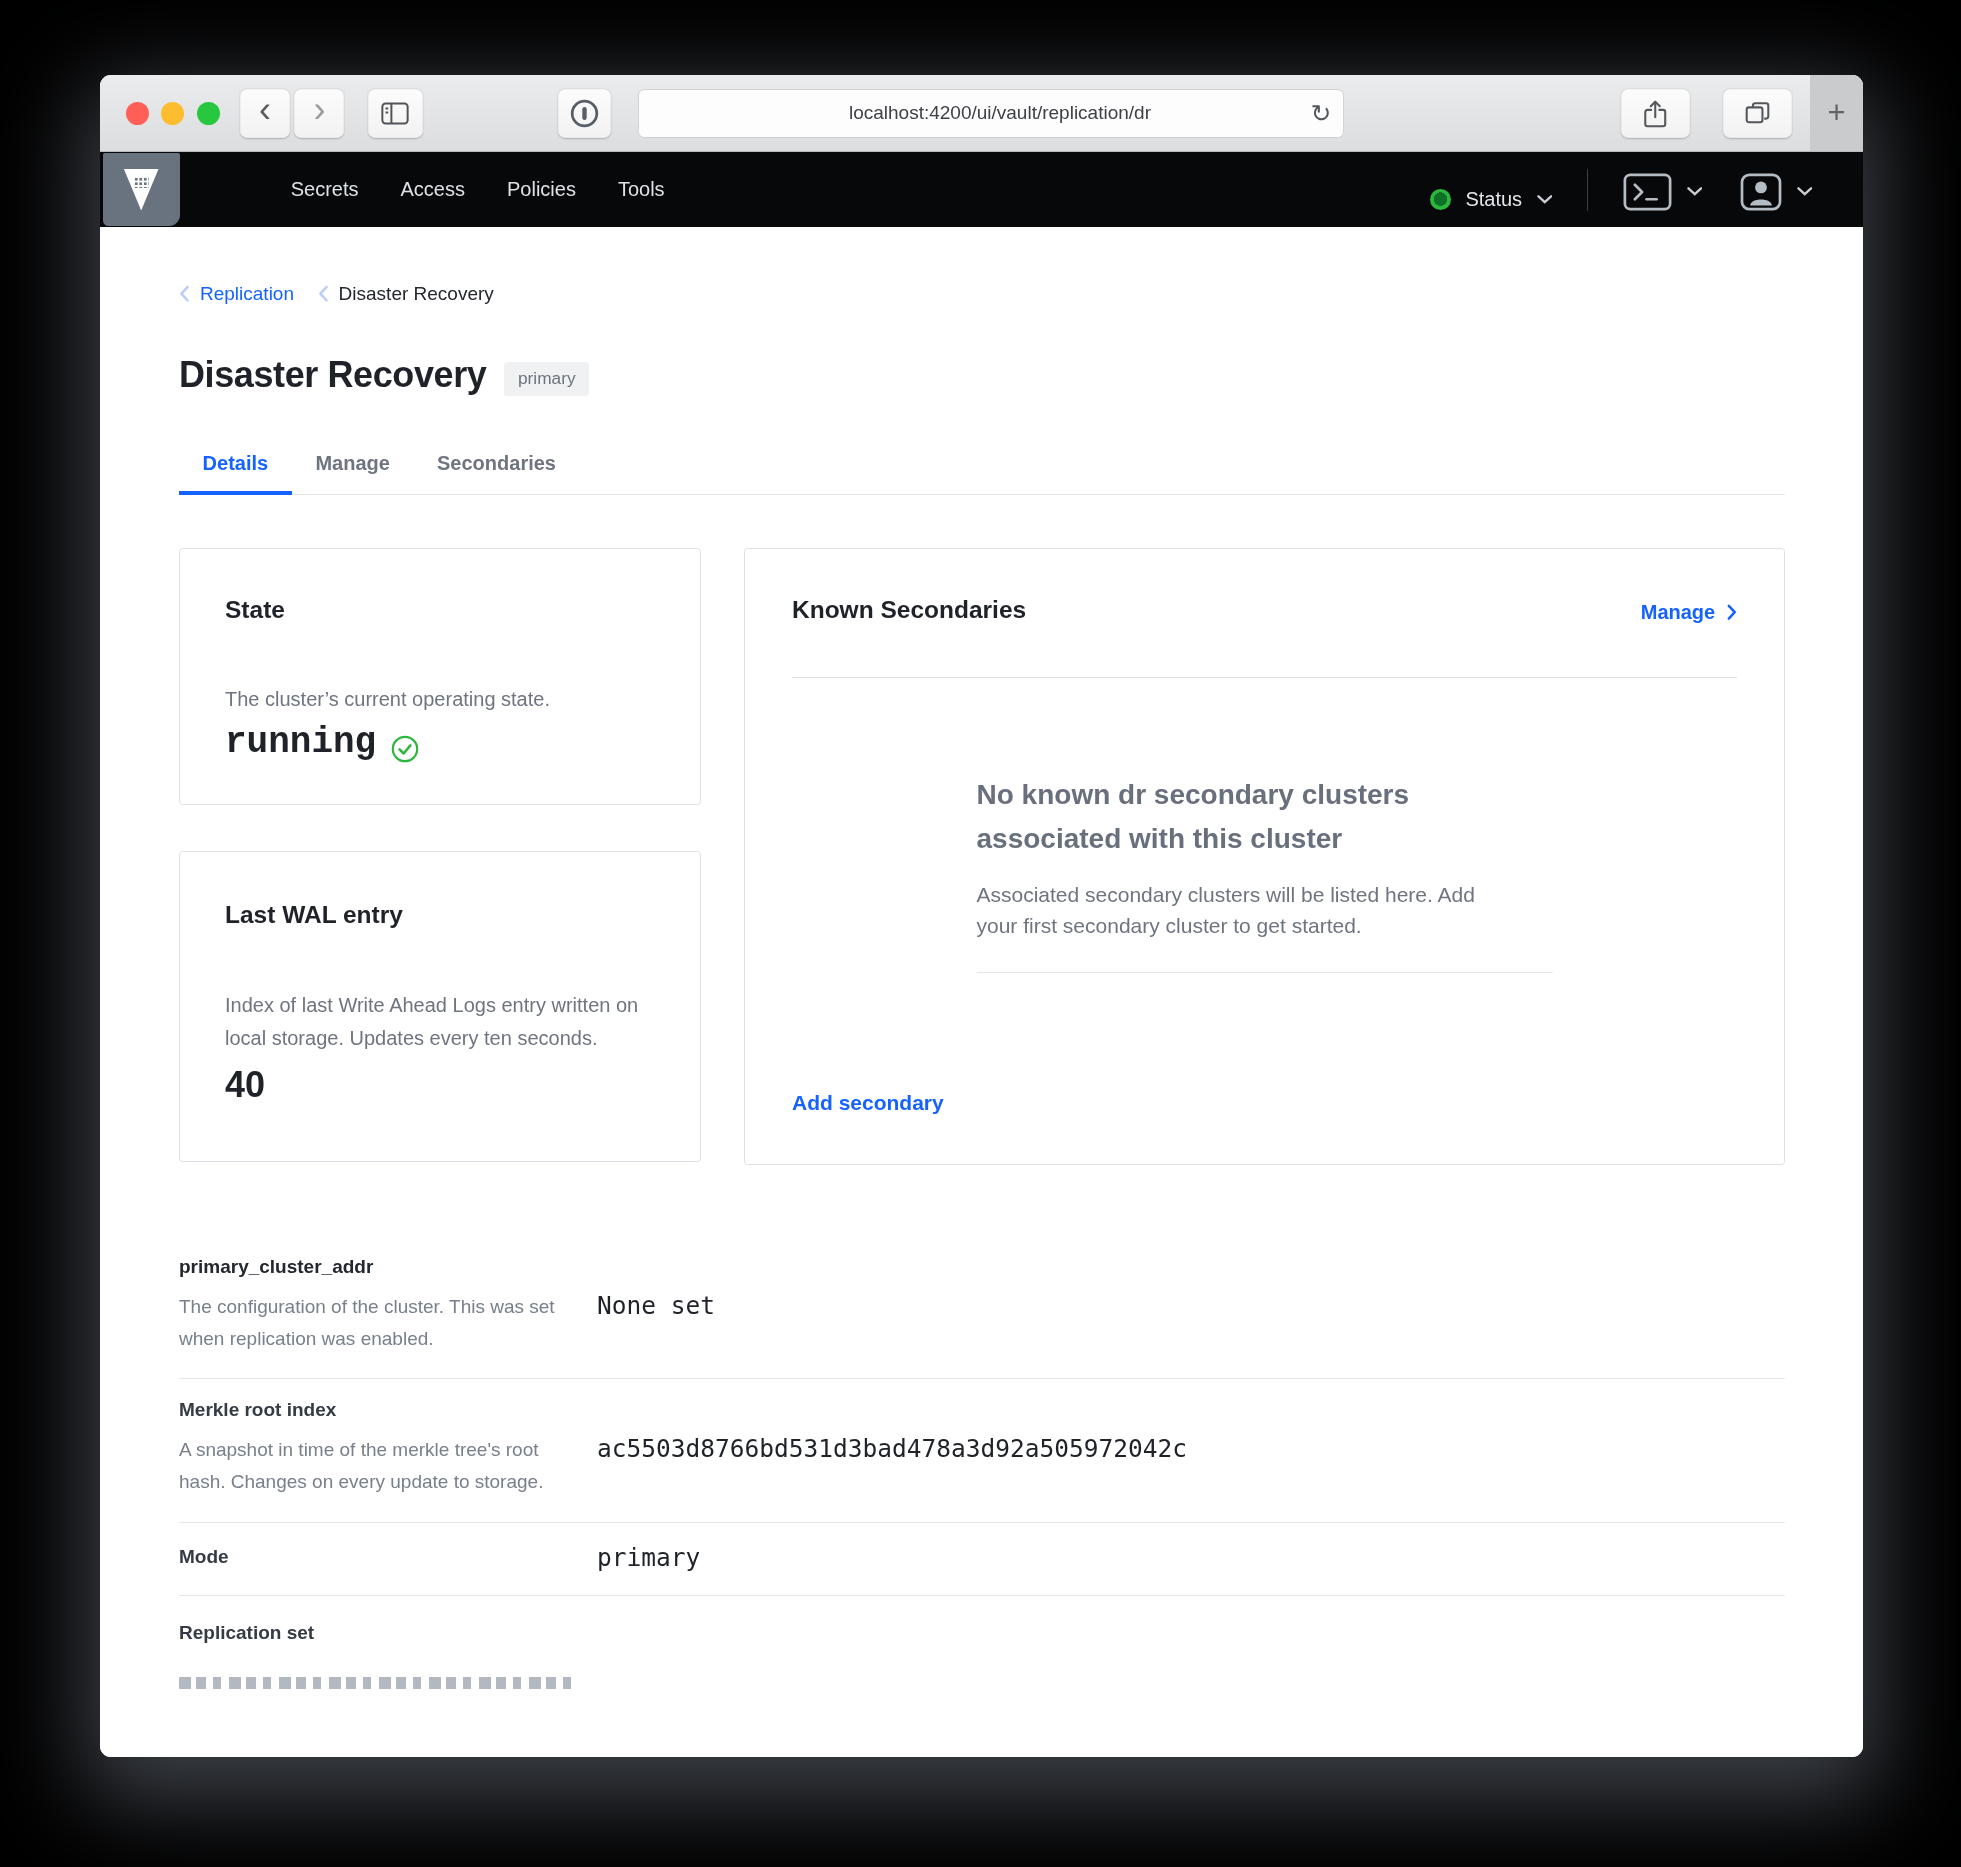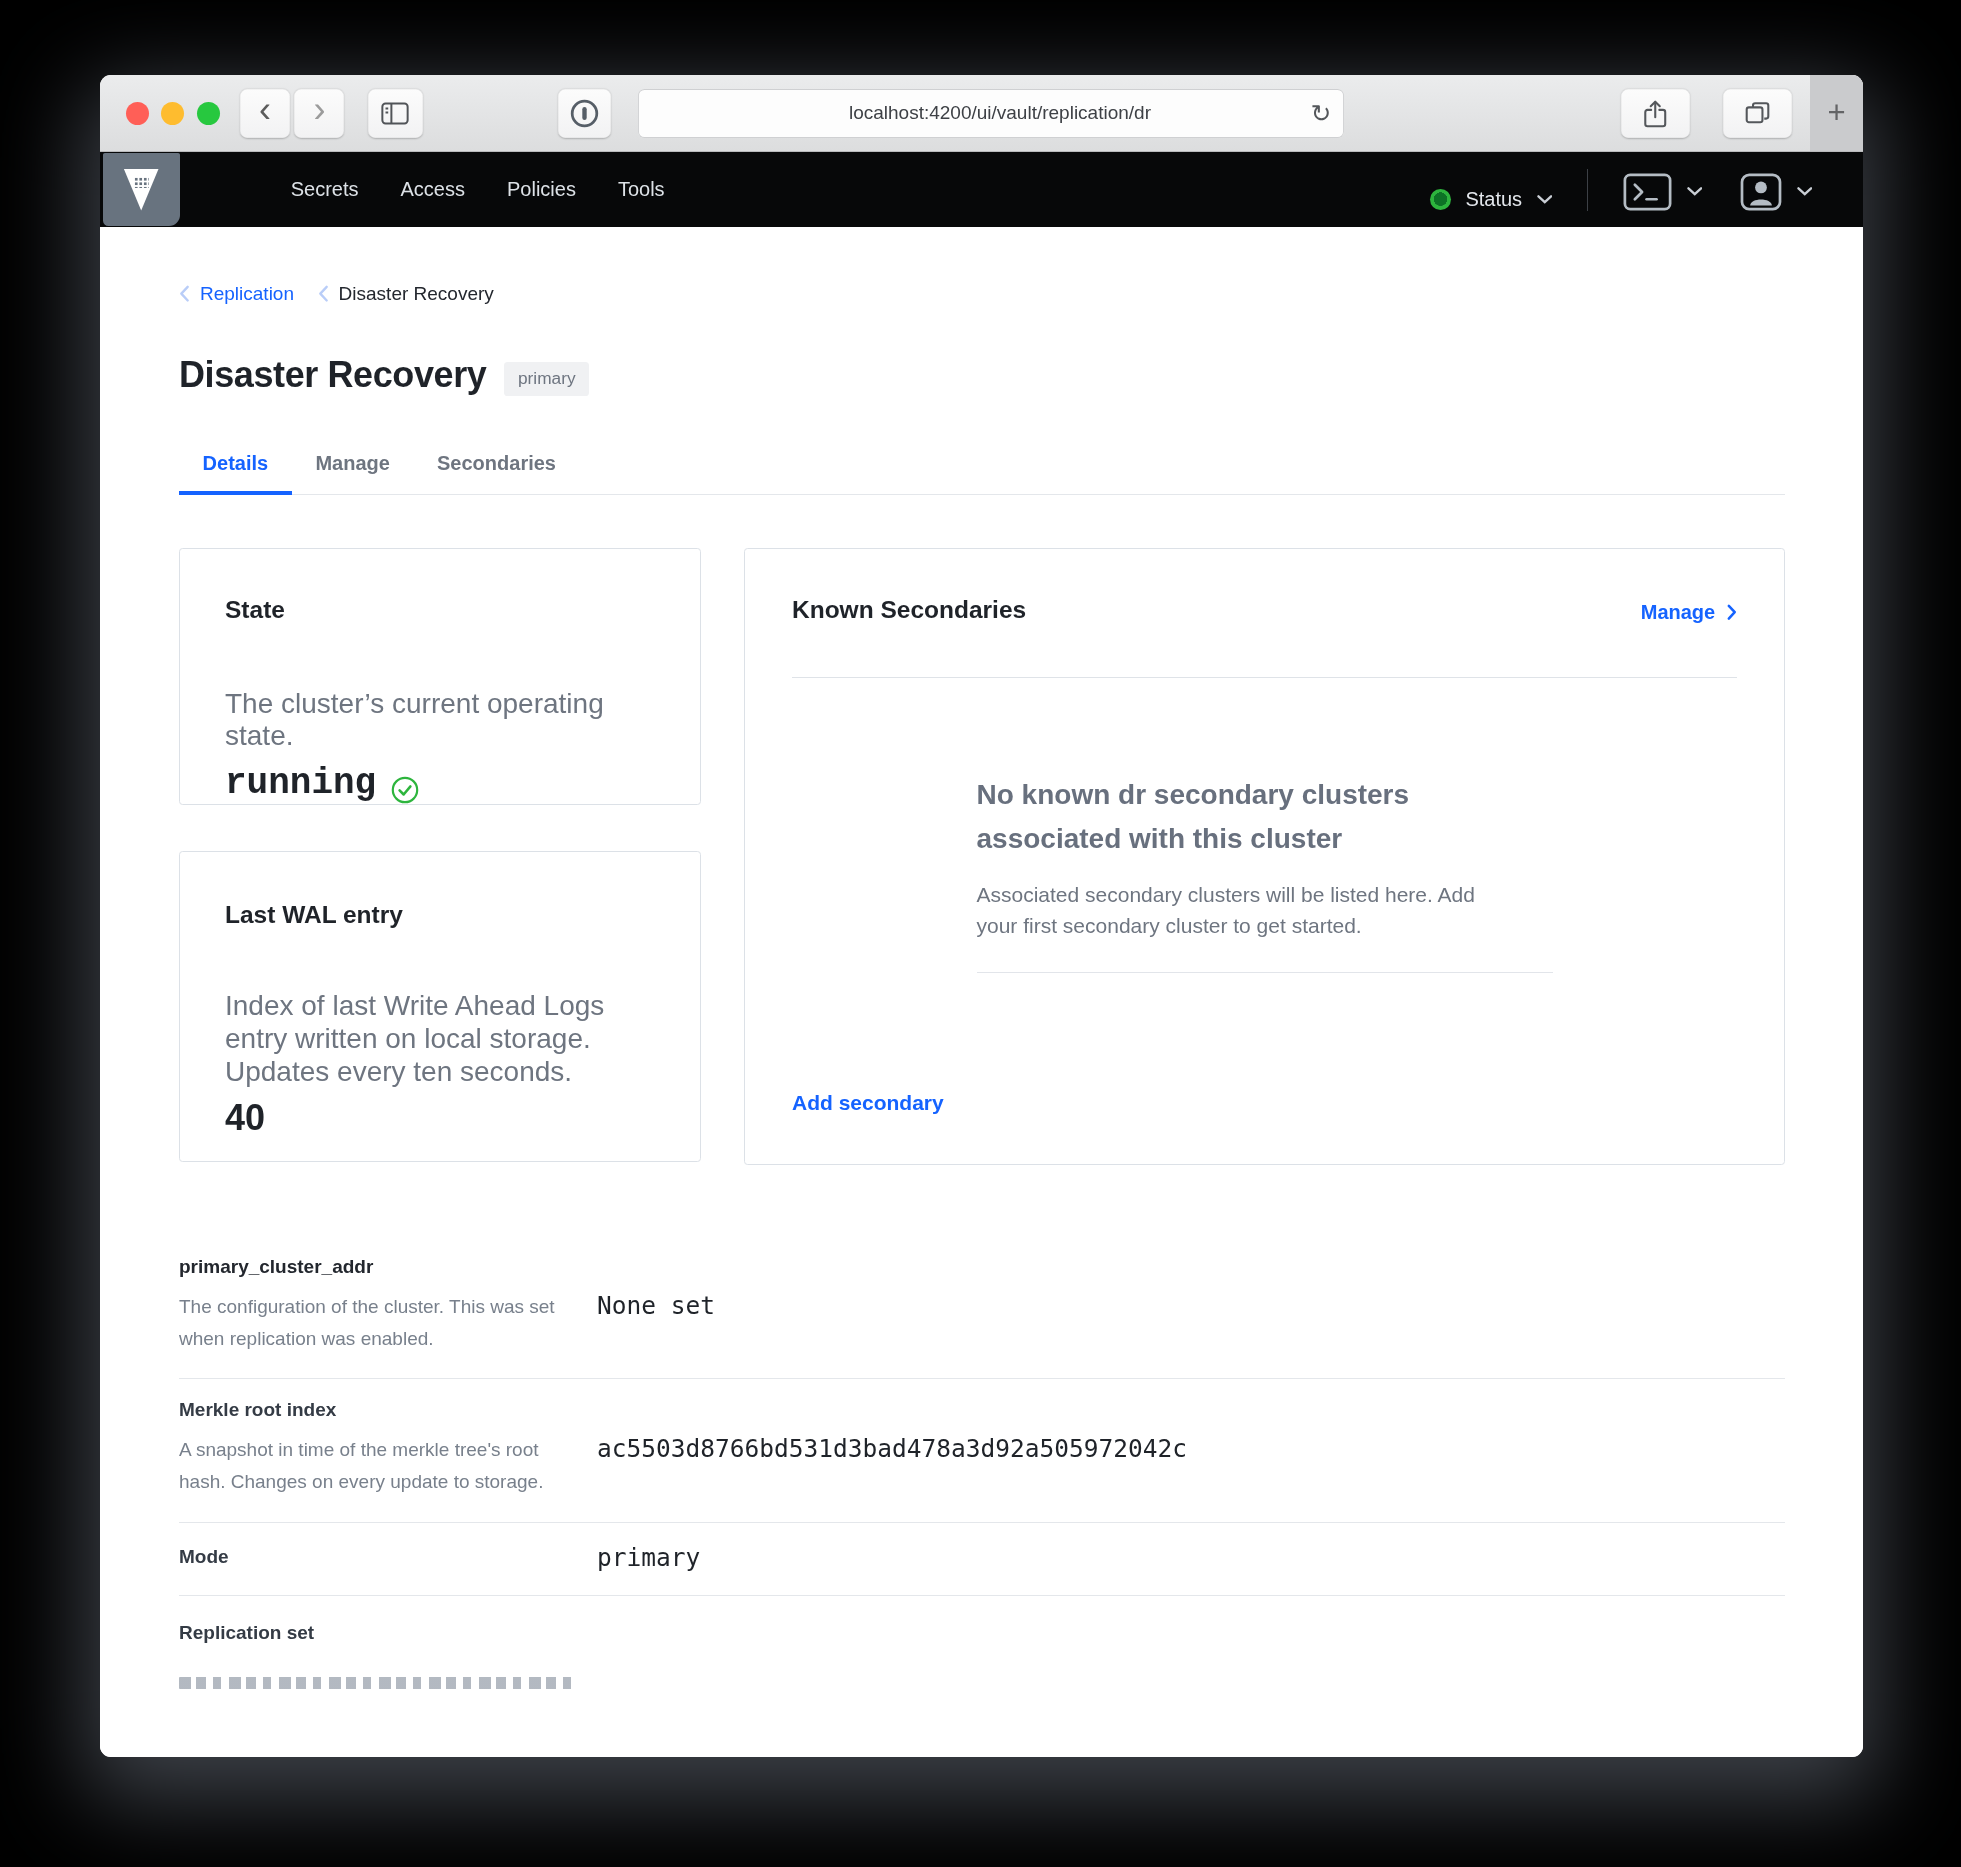--- a/index.html
+++ b/index.html
@@ -66,21 +66,21 @@
     font-size:17.3px; color:#6e7580; }
 
   .tabs { margin-top:56px; display:flex; border-bottom:0.9px solid #e4e7eb; }
   .tab { font-size:20px; font-weight:600; color:#6e7580; padding:0 23.6px 19px; position:relative; cursor:pointer; }
   .tab.active { color:#1563ff; }
   .tab.active::after { content:""; position:absolute; left:0; right:0; bottom:-0.9px; height:3.6px; background:#1563ff; }
 
   .cards { margin-top:53px; display:grid; grid-template-columns:522px 1fr; column-gap:47px; row-gap:49px;gap:43px; }
   .card { border:0.9px solid #dce1e7; border-radius:3.6px; background:#fff; }
   .card-title { font-size:24.5px; font-weight:700; color:#1f2329; }
-  .card-desc { font-size:28px; color:#6e7580; }
+  .card-desc { font-size:20px; color:#6e7580; }
   .card-big { font-size:36px; font-weight:700; color:#1f2329; }
 
   .card.state { height:257px; padding:47px 45px; }
   .card.state .card-desc { margin-top:64px; }
   .card.state .card-big { margin-top:11px; display:flex; align-items:flex-end; gap:14.5px;font-family:Liberation Mono, monospace; }
 
   .card.wal { height:311px; padding:49px 45px; }
   .card.wal .card-desc { margin-top:60px; line-height:33px; max-width:418px; }
   .card.wal .card-big { margin-top:9px; }
 

